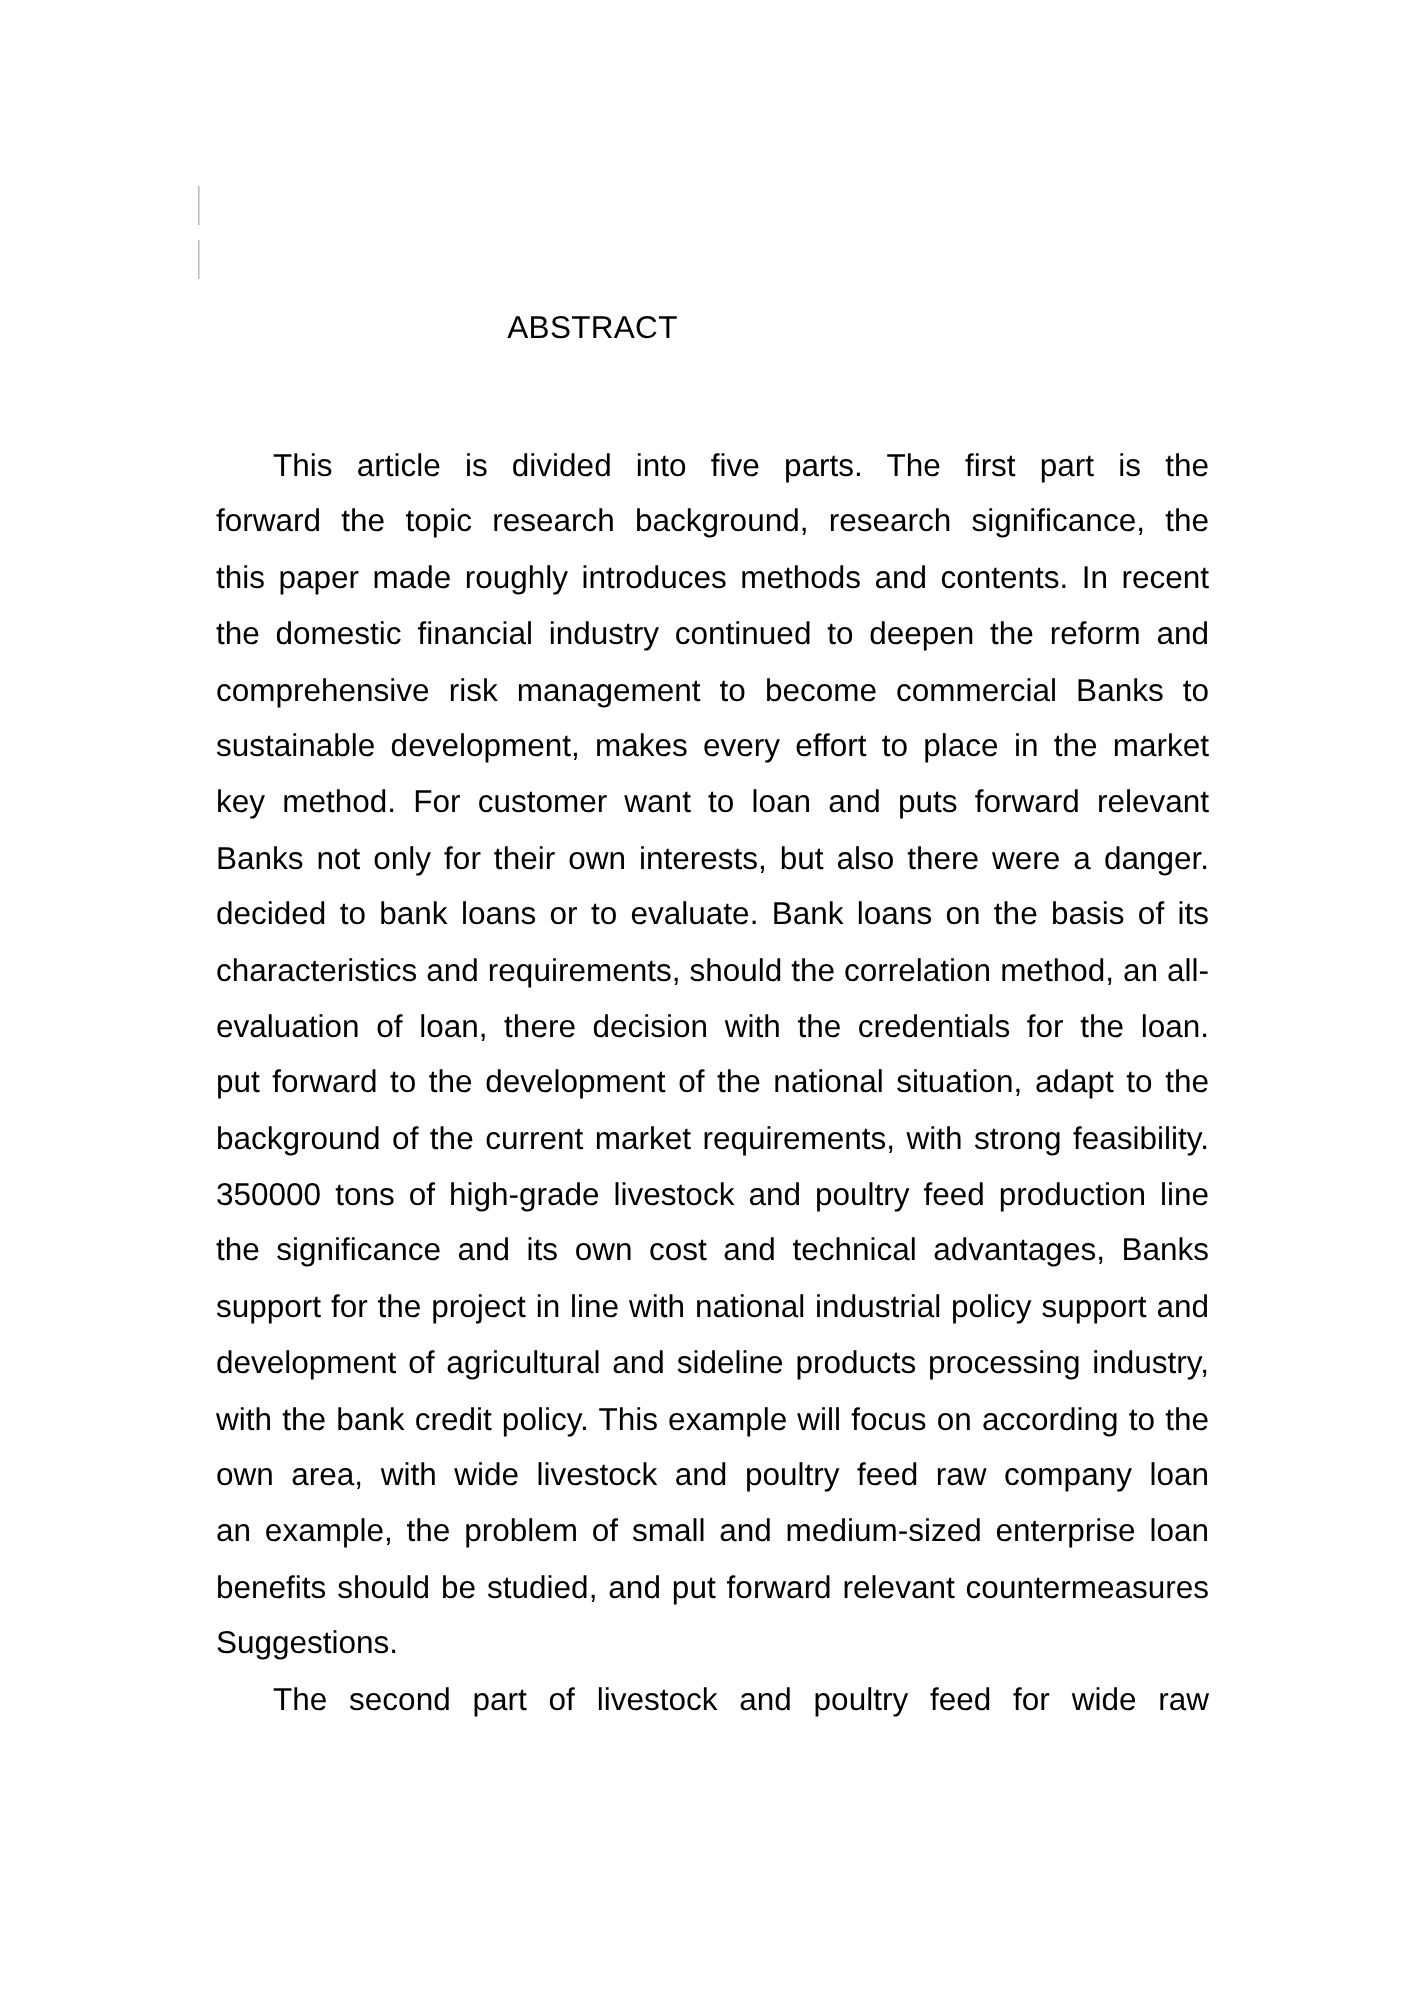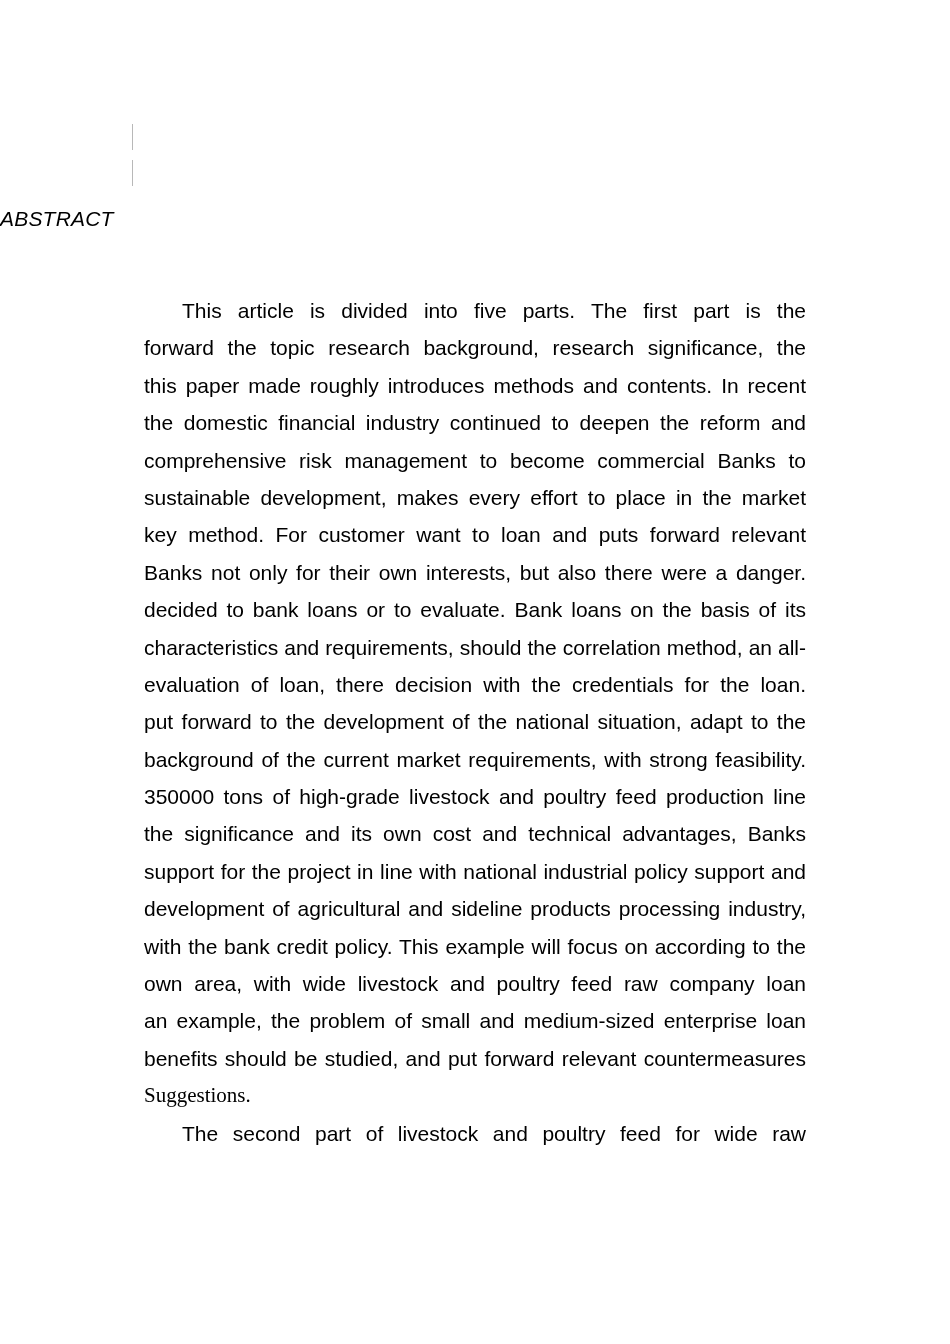--- a/index.html
+++ b/index.html
@@ -21,43 +21,43 @@
       width: 1px;
       background: #b8b8b8;
     }
     .margin-mark.top { top: 124px; height: 26px; }
     .margin-mark.bottom { top: 160px; height: 26px; }
     .title {
       position: absolute;
       top: 207px;
       left: 0;
       width: 790px;
+      text-align: center;
       font-size: 21px;
       letter-spacing: 0.2px;
-      font-style: italic;
     }
     .body-text {
       position: absolute;
       top: 292px;
       left: 144px;
       width: 662px;
       font-size: 21px;
       line-height: 37.4px;
     }
     .line {
       display: block;
       height: 37.4px;
       white-space: nowrap;
       text-align: justify;
       text-align-last: justify;
       white-space: normal;
       overflow: hidden;
     }
     .line.indent { text-indent: 38px; }
-    .line.last { text-align-last: left; font-family: Liberation Serif, serif; }
+    .line.last { text-align-last: left; }
   </style>
 </head>
 <body>
 
 <div class="margin-mark top"></div>
 <div class="margin-mark bottom"></div>
 
 <div class="title">ABSTRACT</div>
 
 <div class="body-text">

